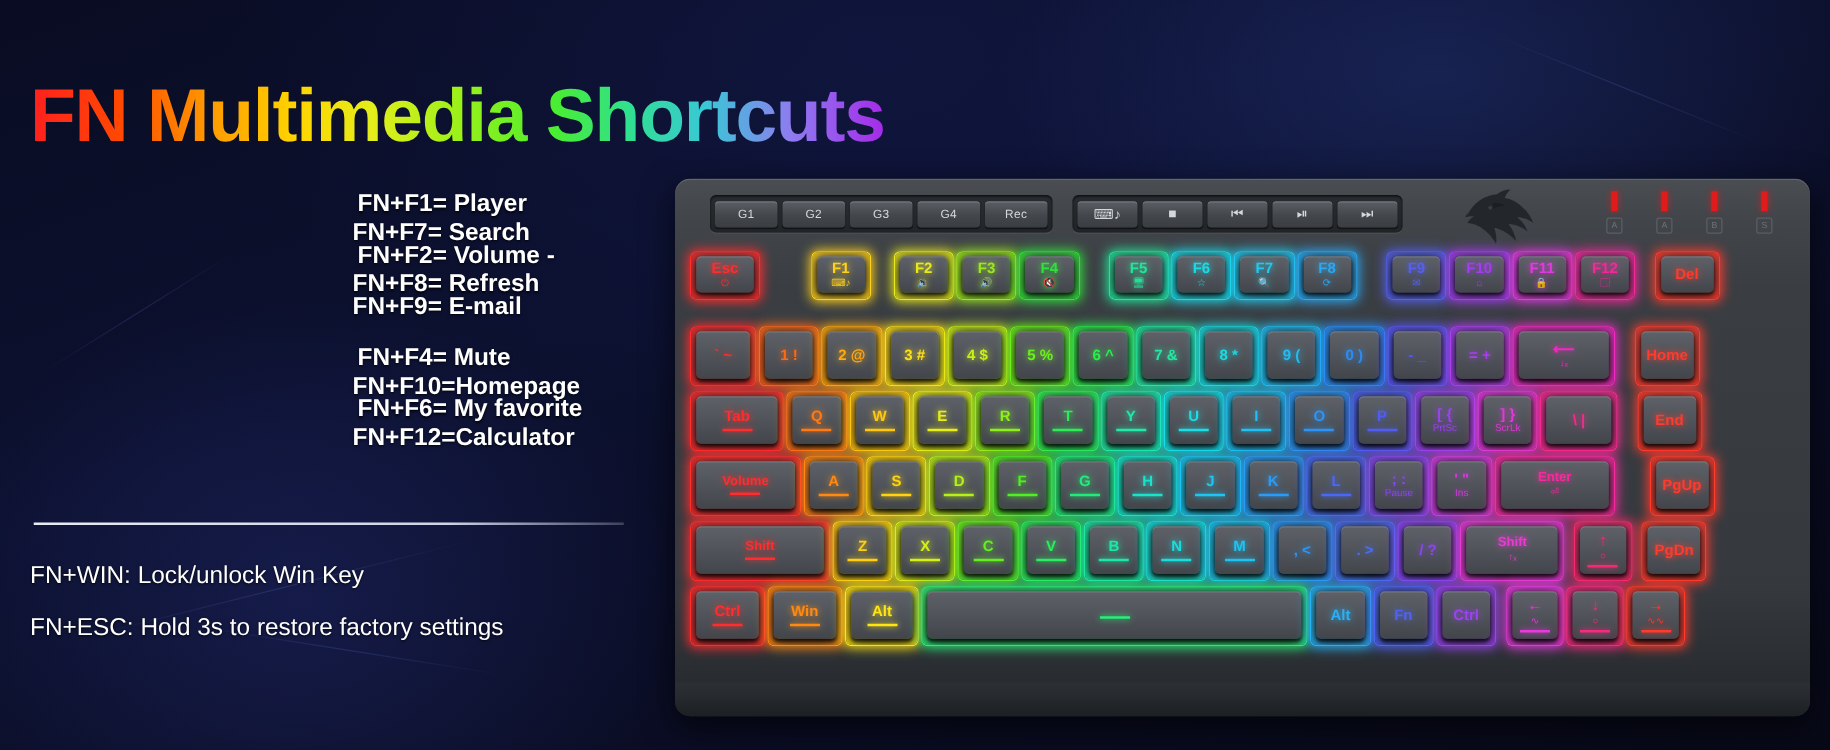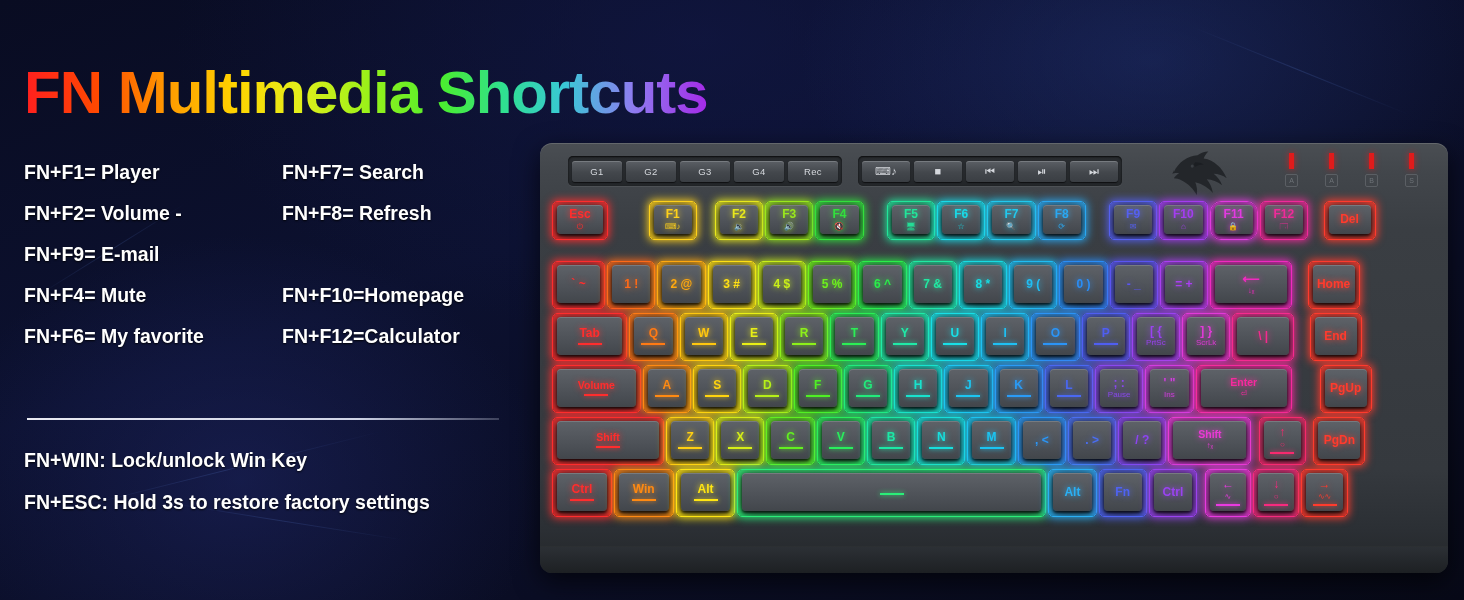--- a/index.html
+++ b/index.html
@@ -22,27 +22,27 @@
   
   .title{
     position:absolute;left:24px;top:58px;
     font-size:60px;font-weight:bold;letter-spacing:-1px;
     background-image:linear-gradient(90deg,#ff1f1f 0%,#ff4a00 11%,#ff9a00 21%,#ffd400 31%,#e4ee1b 40%,#9cf119 50%,#4bee2e 61%,#2fe08f 70%,#39c8d6 79%,#8e7cf0 89%,#a52ae8 100%);
     -webkit-background-clip:text;background-clip:text;color:transparent;
     -webkit-text-fill-color:transparent;
     white-space:nowrap;
   }
   .sc-grid{position:absolute;left:24px;top:152px;width:520px;}
-  .sc-row{display:flex;height:41px;align-items:center;}
+  .sc-row{display:flex;height:41px;align-items:flex-end;flex-direction:column;}
   .sc-col-a{width:258px;}
   .sc-col-b{width:262px;}
   .sc-item{color:#fff;font-size:19.5px;font-weight:bold;white-space:nowrap;text-shadow:0 1px 2px rgba(0,0,0,.85);}
   .divider{position:absolute;left:27px;top:418px;width:472px;height:2px;
     background:linear-gradient(90deg,#e9eaf2,#cfd4e6 70%,rgba(207,212,230,.25));}
-  .note{position:absolute;left:24px;color:#fff;font-size:19.5px;font-weight:bold;white-space:nowrap;text-shadow:0 1px 2px rgba(0,0,0,.85);}
+  .note{position:absolute;left:24px;color:#fff;font-size:19.5px;font-weight:normal;white-space:nowrap;text-shadow:0 1px 2px rgba(0,0,0,.85);}
   .note.n1{top:449px;}
   .note.n2{top:491px;}
 
   
   #kb{
     position:absolute;left:540px;top:143px;width:908px;height:430px;
     border-radius:12px;
     background:linear-gradient(180deg,#4a4e53 0%,#42464b 7%,#3a3e43 20%,#35393e 76%,#2b2f34 90%,#232629 100%);
     box-shadow:0 8px 26px rgba(0,0,0,.65), inset 0 1px 0 rgba(255,255,255,.14);
     overflow:hidden;
@@ -240,21 +240,21 @@
               <div class="lg" style="color: rgb(85, 96, 240);">F9</div>
               <div class="lg xs sub" style="color: rgb(85, 96, 240);">✉</div>
             </div>
           </div>
           <div class="key" style="--g: #a33df0; width: 48.25px; margin-right: 2px;">
             <div class="cap2">
               <div class="lg" style="color: rgb(163, 61, 240);">F10</div>
               <div class="lg xs sub" style="color: rgb(163, 61, 240);">⌂</div>
             </div>
           </div>
-          <div class="key" style="--g: #e23ae0; width: 48.25px; margin-right: 2px; border-radius: 11px;">
+          <div class="key" style="--g: #e23ae0; width: 48.25px; margin-right: 2px;">
             <div class="cap2">
               <div class="lg" style="color: rgb(226, 58, 224);">F11</div>
               <div class="lg xs sub" style="color: rgb(226, 58, 224);">🔒</div>
             </div>
           </div>
           <div class="key" style="--g: #f02a9a; width: 48.25px; margin-right: 2px;">
             <div class="cap2">
               <div class="lg" style="color: rgb(240, 42, 154);">F12</div>
               <div class="lg xs sub" style="color: rgb(240, 42, 154);">🗔</div>
             </div>

